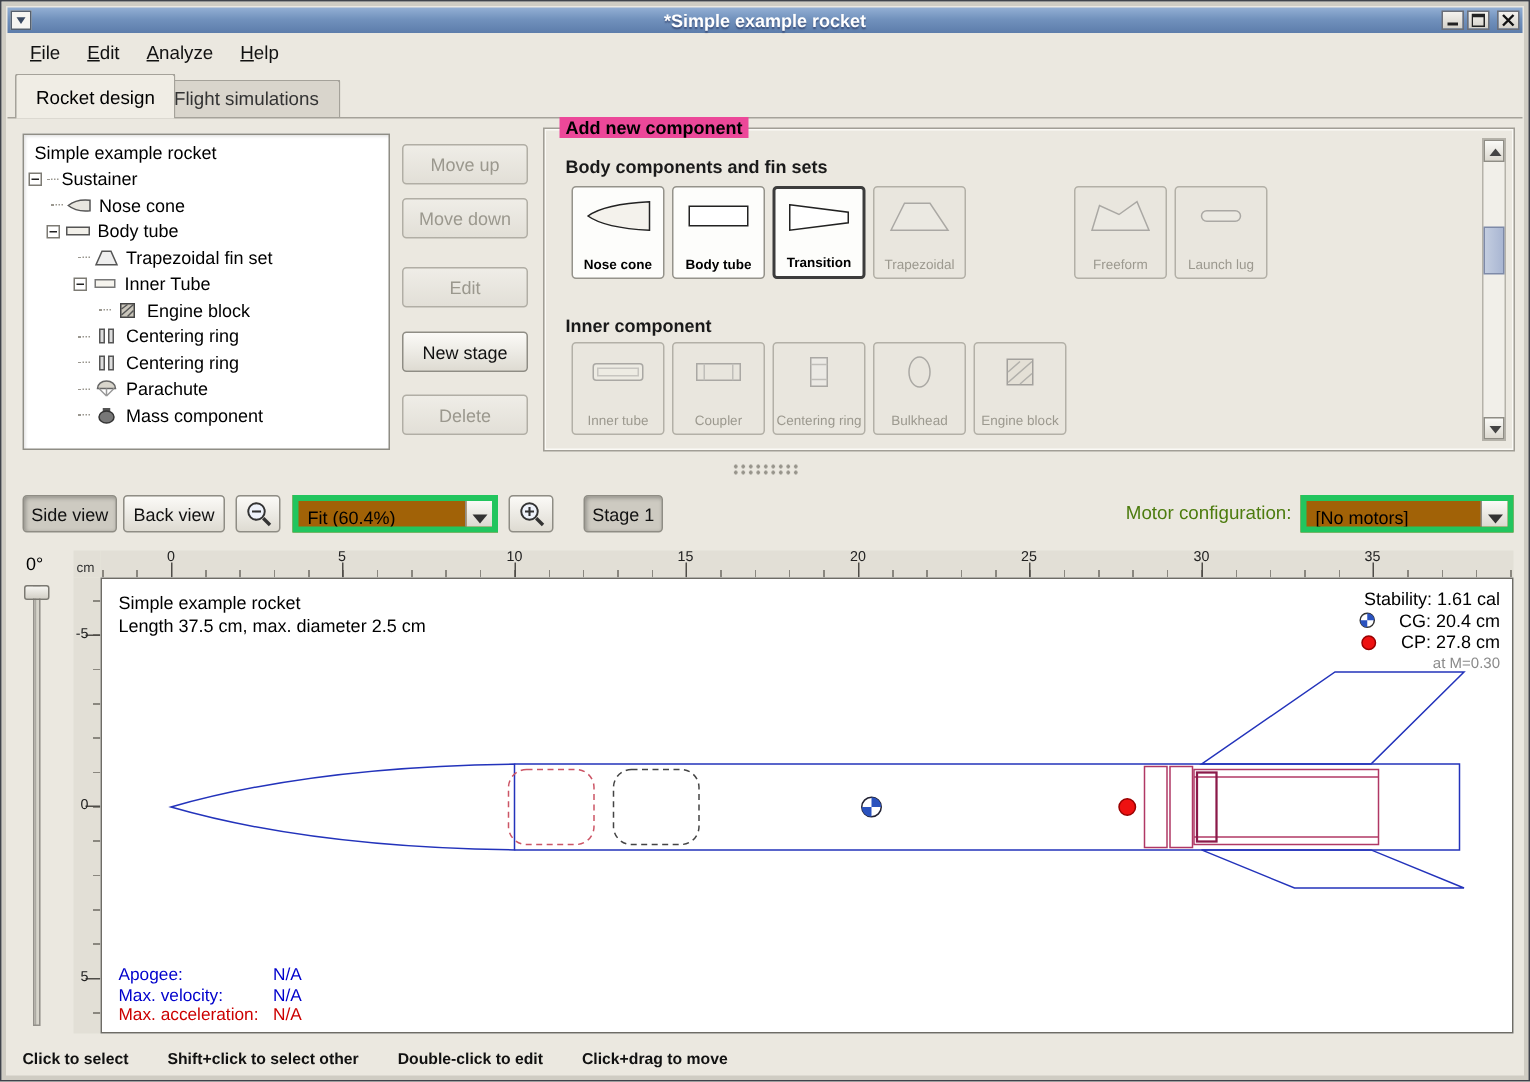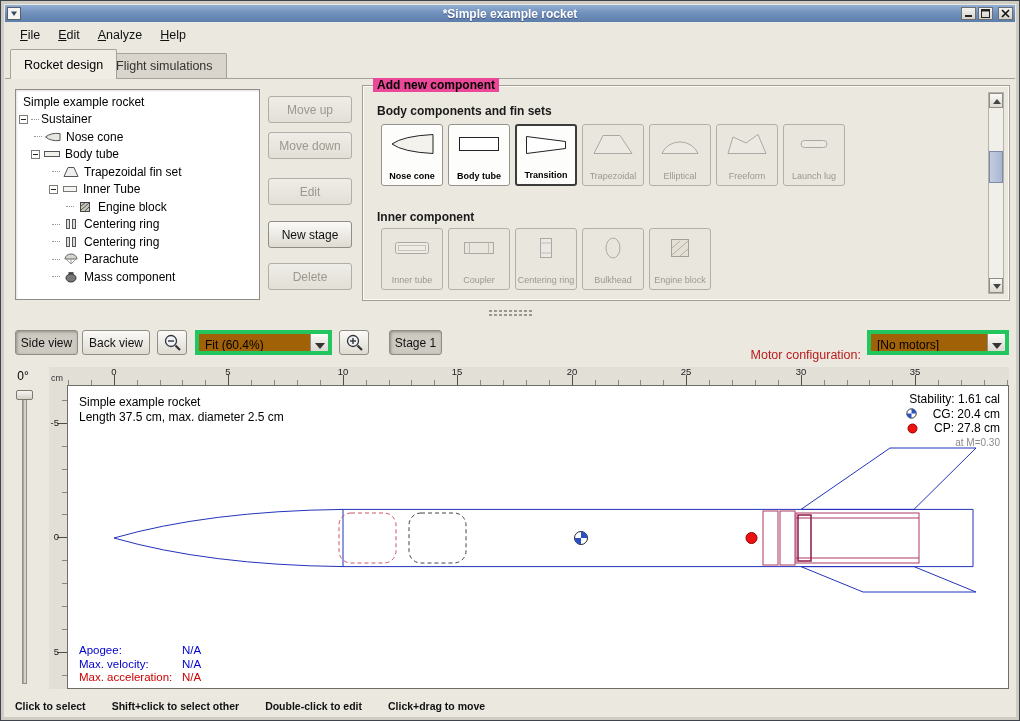--- a/index.html
+++ b/index.html
@@ -78,21 +78,21 @@
     background-image:radial-gradient(circle,#97948b 1.1px,transparent 1.4px); background-size:5px 4px; }
 
   
   .vt { position:absolute; top:329px; height:25px; }
   .combo { position:absolute; top:329px; height:25px; background:#a16207; border:4px solid #22c55e; }
   .combo .cval { position:absolute; left:6px; right:20px; top:0; bottom:0; font-size:12px; line-height:23px; color:#000;
     overflow:hidden; white-space:nowrap; }
   .combo .carr { position:absolute; right:0; top:0; bottom:0; width:18px; background:linear-gradient(#fafaf7,#dcd9d0);
     border-left:1px solid #8f8d85; }
   .combo .carr::after { content:""; position:absolute; left:4px; top:9px; border-left:5px solid transparent; border-right:5px solid transparent; border-top:6px solid #333; }
-  .mlabel { position:absolute; left:740px; top:342px; width:120px; height:25px; font-size:12.5px; color:#b91c1c;
+  .mlabel { position:absolute; left:740px; top:329px; width:120px; height:25px; font-size:12.5px; color:#4d7c0f;
     text-align:right; line-height:25px; }
 
   
   .rot-label { position:absolute; left:8px; top:368px; width:28px; text-align:center; font-size:12px; color:#000; }
   .rot-track { position:absolute; left:21px; top:390px; width:5px; height:293px; background:#d8d5cc;
     border:1px solid #93908a; box-shadow:inset 1px 1px 1px rgba(0,0,0,.25); }
   .rot-handle { position:absolute; left:15px; top:389px; width:17px; height:10px;
     background:linear-gradient(#f6f5f1,#d3d0c7); border:1px solid #7b7972; border-radius:2px; }
 
   
@@ -271,26 +271,20 @@
           <path d="M3.5 4.5 L42.5 9.5 L42.5 16.5 L3.5 21.5 Z" fill="#fff" stroke="#222"></path>
         </svg>
       <div class="clbl">Transition</div>
     </div>
     <div class="comp disabled" style="left:219px;top:38px">
       <svg width="46" height="26">
           <path d="M4 22.5 L13 4.5 L30 4.5 L42 22.5 Z" fill="#f0eee8" stroke="#555"></path>
         </svg>
       <div class="clbl">Trapezoidal</div>
     </div>
-    <div class="comp disabled" style="left:286px;top:38px">
-      <svg width="46" height="26">
-          <path d="M5 22.5 A19 17 0 0 1 41 22.5 Z" fill="#f0eee8" stroke="#555"></path>
-        </svg>
-      <div class="clbl">Elliptical</div>
-    </div>
     <div class="comp disabled" style="left:353px;top:38px">
       <svg width="46" height="26">
           <path d="M4 22.5 L9 6 L22 12 L34 3.5 L42 22.5 Z" fill="#f0eee8" stroke="#555"></path>
         </svg>
       <div class="clbl">Freeform</div>
     </div>
     <div class="comp disabled" style="left:420px;top:38px">
       <svg width="46" height="26">
           <rect x="10" y="9.5" width="26" height="7" rx="3.5" fill="#f0eee8" stroke="#555"></rect>
         </svg>

